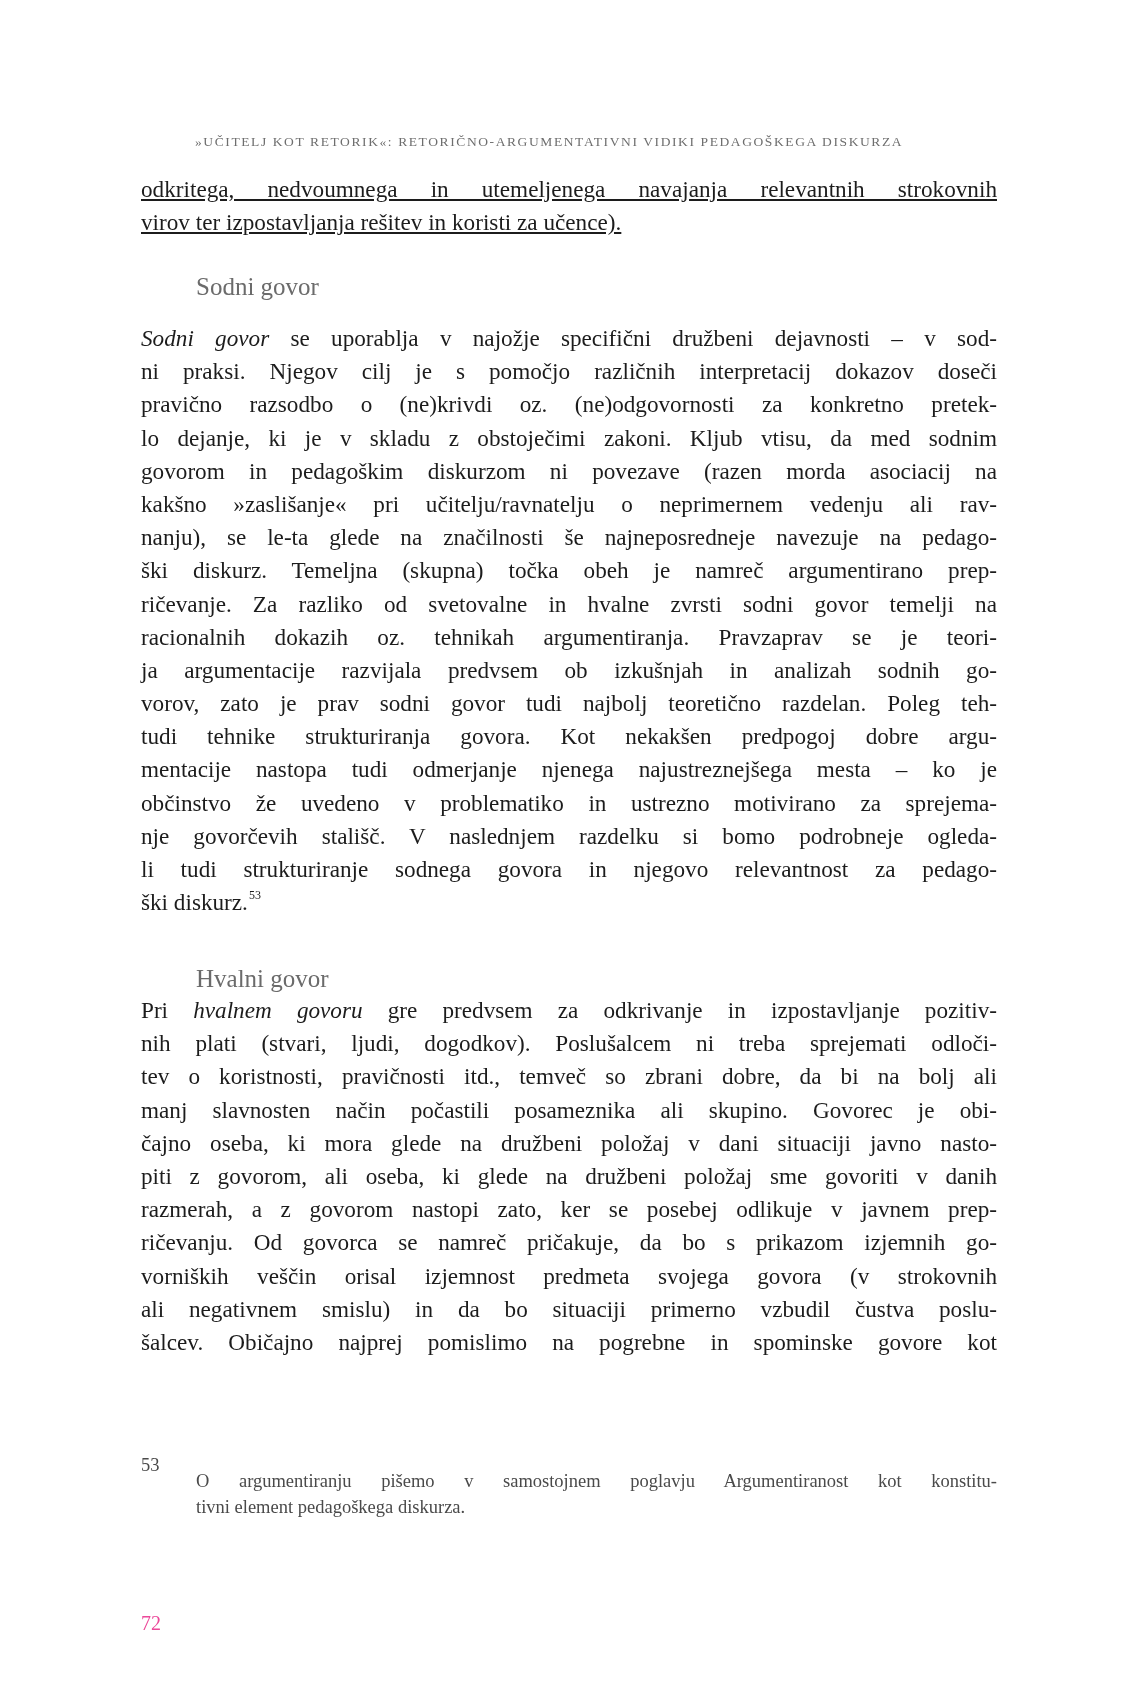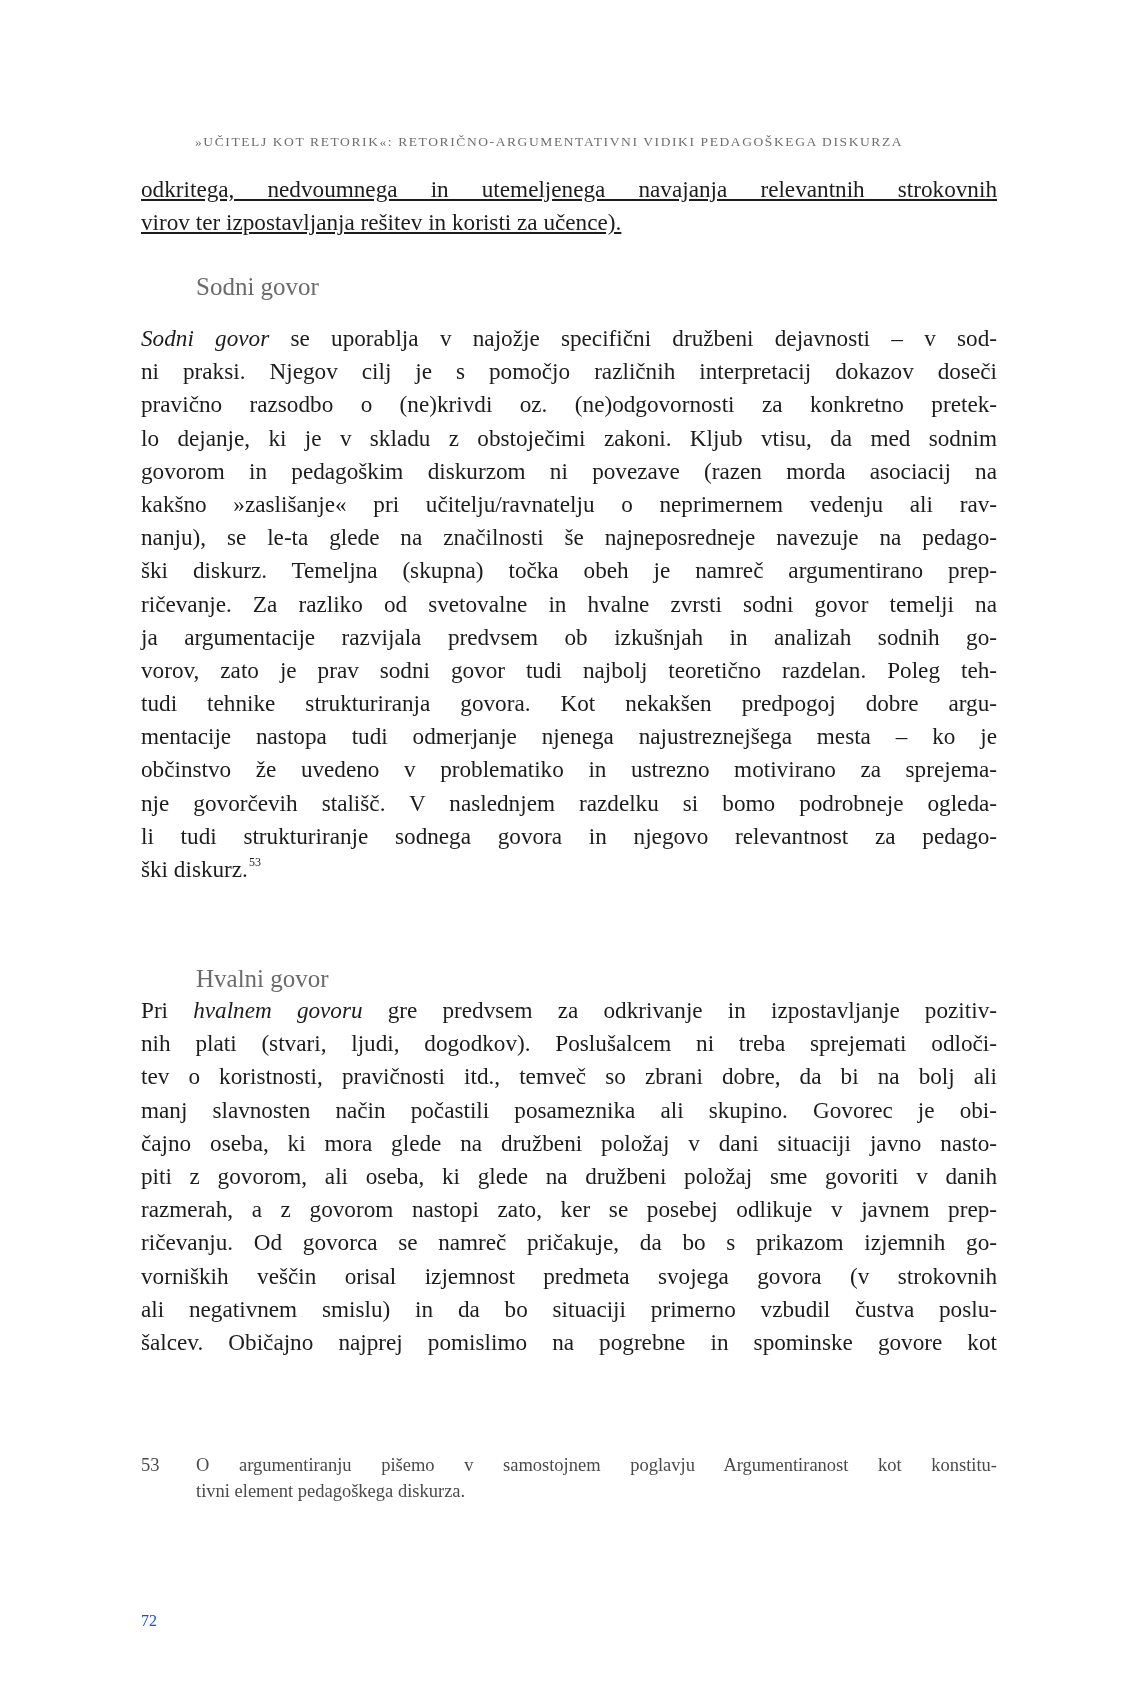--- a/index.html
+++ b/index.html
@@ -82,36 +82,37 @@
       color: #4a4a4a;
     }
     .footnote .fn-num {
       position: absolute;
       left: 0;
       top: 0;
     }
     .footnote .fn-text {
       margin-left: 55px;
       display: block;
+      margin-top: 16px;
     }
     .footnote .fn-line {
       display: block;
       text-align: justify;
       text-align-last: justify;
       white-space: nowrap;
     }
     .footnote .fn-line.last {
       text-align-last: left;
     }
     .page-number {
       position: absolute;
       left: 141px;
       top: 1612px;
-      font-size: 16px;
-      color: #1d4ed8;
+      font-size: 20px;
+      color: #ec4899;
     }
   </style>
 </head>
 <body>
 
 <div class="running-head">
   <span>»Učitelj kot retorik«: retorično-argumentativni vidiki pedagoškega diskurza</span>
 </div>
 
 <div class="text-block" style="top:173px;text-decoration:underline;">
@@ -124,20 +125,21 @@
 <div class="text-block" style="top:322px;">
   <span class="line"><em>Sodni govor</em><span> se uporablja v najožje specifični družbeni dejavnosti – v sod-</span></span>
   <span class="line">ni praksi. Njegov cilj je s pomočjo različnih interpretacij dokazov doseči</span>
   <span class="line">pravično razsodbo o (ne)krivdi oz. (ne)odgovornosti za konkretno pretek-</span>
   <span class="line">lo dejanje, ki je v skladu z obstoječimi zakoni. Kljub vtisu, da med sodnim</span>
   <span class="line">govorom in pedagoškim diskurzom ni povezave (razen morda asociacij na</span>
   <span class="line">kakšno »zaslišanje« pri učitelju/ravnatelju o neprimernem vedenju ali rav-</span>
   <span class="line">nanju), se le-ta glede na značilnosti še najneposredneje navezuje na pedago-</span>
   <span class="line">ški diskurz. Temeljna (skupna) točka obeh je namreč argumentirano prep-</span>
   <span class="line">ričevanje. Za razliko od svetovalne in hvalne zvrsti sodni govor temelji na</span>
+  <span class="line">racionalnih dokazih oz. tehnikah argumentiranja. Pravzaprav se je teori-</span>
   <span class="line">ja argumentacije razvijala predvsem ob izkušnjah in analizah sodnih go-</span>
   <span class="line">vorov, zato je prav sodni govor tudi najbolj teoretično razdelan. Poleg teh-</span>
   <span class="line">tudi tehnike strukturiranja govora. Kot nekakšen predpogoj dobre argu-</span>
   <span class="line">mentacije nastopa tudi odmerjanje njenega najustreznejšega mesta – ko je</span>
   <span class="line">občinstvo že uvedeno v problematiko in ustrezno motivirano za sprejema-</span>
   <span class="line">nje govorčevih stališč. V naslednjem razdelku si bomo podrobneje ogleda-</span>
   <span class="line">li tudi strukturiranje sodnega govora in njegovo relevantnost za pedago-</span>
   <span class="line last"><span>ški diskurz.</span><sup>53</sup></span>
 </div>
 

